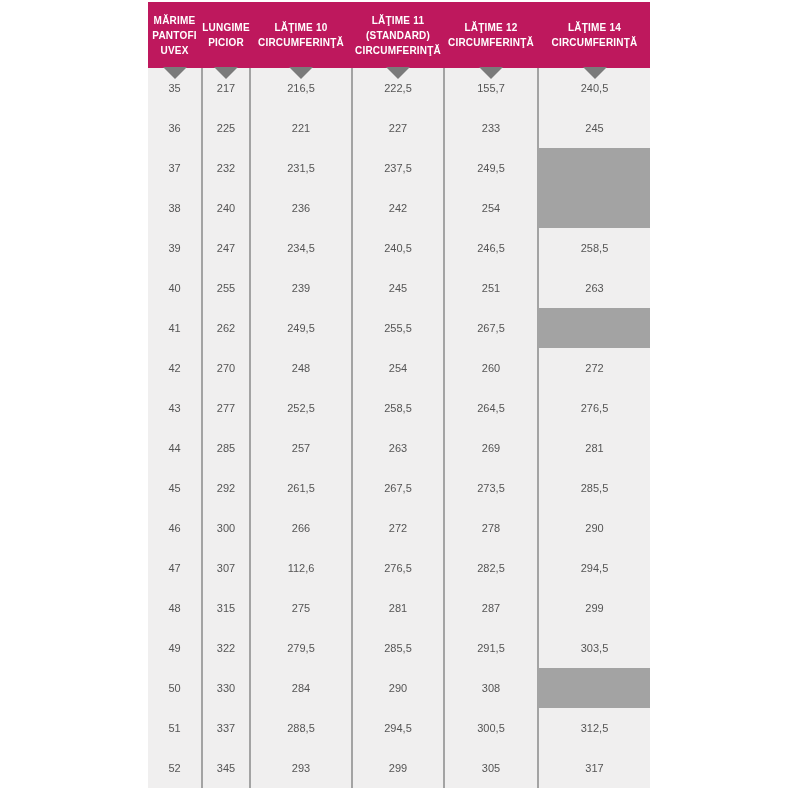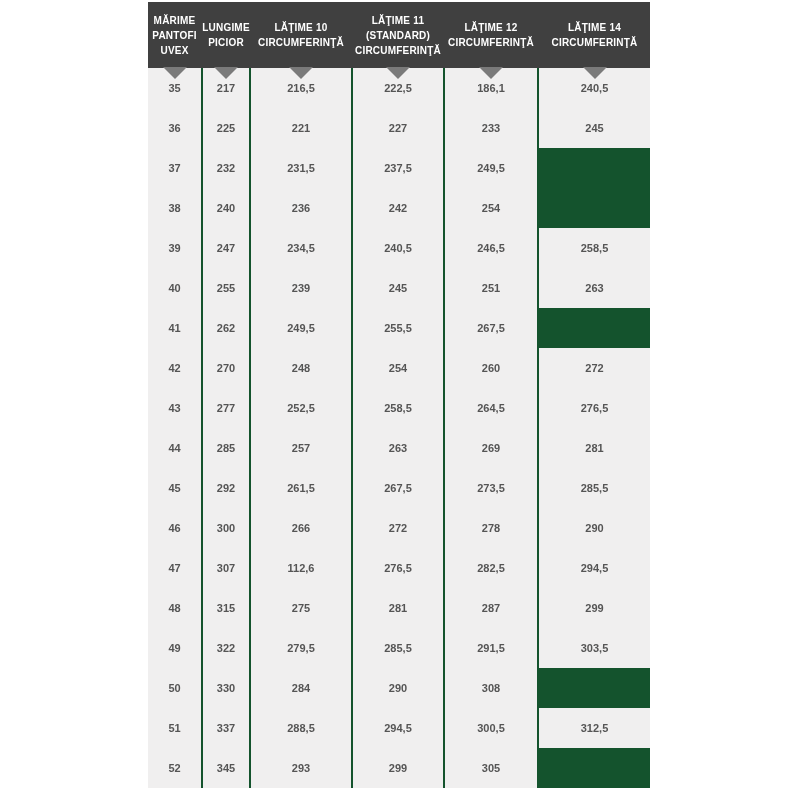--- a/index.html
+++ b/index.html
@@ -15,21 +15,21 @@
     position: absolute;
     left: 148px;
     top: 2px;
     width: 502px;
   }
   .thead {
     position: relative;
     display: grid;
     grid-template-columns: 53px 46px 100px 90px 92px 111px;
     column-gap: 2px;
-    background: #404040;
+    background: #be185d;
     height: 66px;
     z-index: 1;
   }
   .th {
     position: relative;
     display: flex;
     align-items: center;
     justify-content: center;
   }
   .th .th-label {
@@ -48,22 +48,21 @@
     bottom: -11px;
     transform: translateX(-50%);
     width: 0;
     height: 0;
     border-left: 12px solid transparent;
     border-right: 12px solid transparent;
     border-top: 12px solid #7a7a7a;
     z-index: 2;
   }
   .tbody {
-    background: #14532d;
-    font-weight: bold;
+    background: #a3a3a3;
   }
   .tr {
     display: grid;
     grid-template-columns: 53px 46px 100px 90px 92px 111px;
     column-gap: 2px;
     height: 40px;
   }
   .td {
     background: #f0efef;
     display: flex;
@@ -110,21 +109,21 @@
 CIRCUMFERINŢĂ</span>
         <span class="arrow"></span>
       </div>
     </div>
   <div class="tbody" id="tbody">
       <div class="tr">
         <div class="td">35</div>
         <div class="td">217</div>
         <div class="td">216,5</div>
         <div class="td">222,5</div>
-        <div class="td">186,1</div>
+        <div class="td">155,7</div>
         <div class="td">240,5</div>
       </div>
       <div class="tr">
         <div class="td">36</div>
         <div class="td">225</div>
         <div class="td">221</div>
         <div class="td">227</div>
         <div class="td">233</div>
         <div class="td">245</div>
       </div>
@@ -243,15 +242,16 @@
         <div class="td">294,5</div>
         <div class="td">300,5</div>
         <div class="td">312,5</div>
       </div>
       <div class="tr">
         <div class="td">52</div>
         <div class="td">345</div>
         <div class="td">293</div>
         <div class="td">299</div>
         <div class="td">305</div>
+        <div class="td">317</div>
       </div>
     </div>
 </div>
 
 </body></html>

